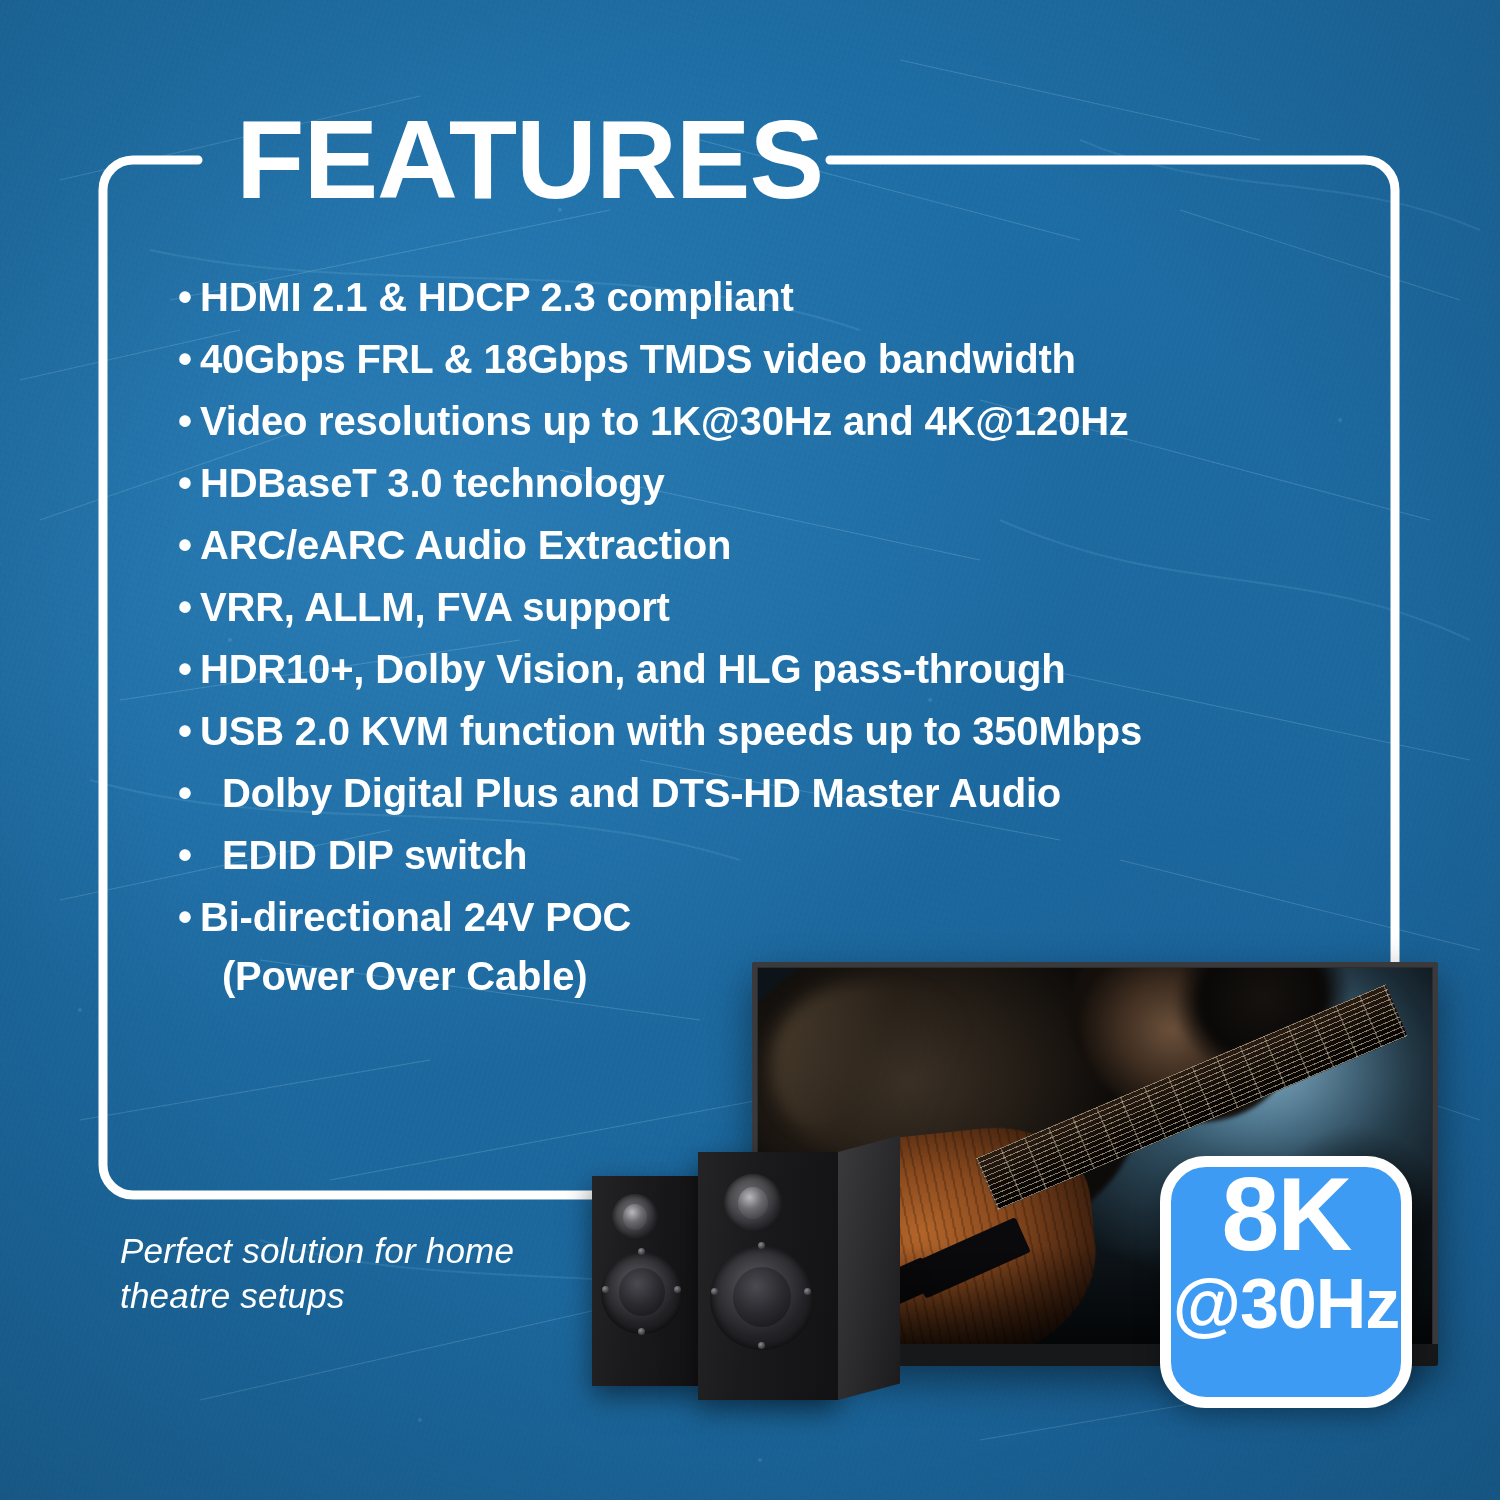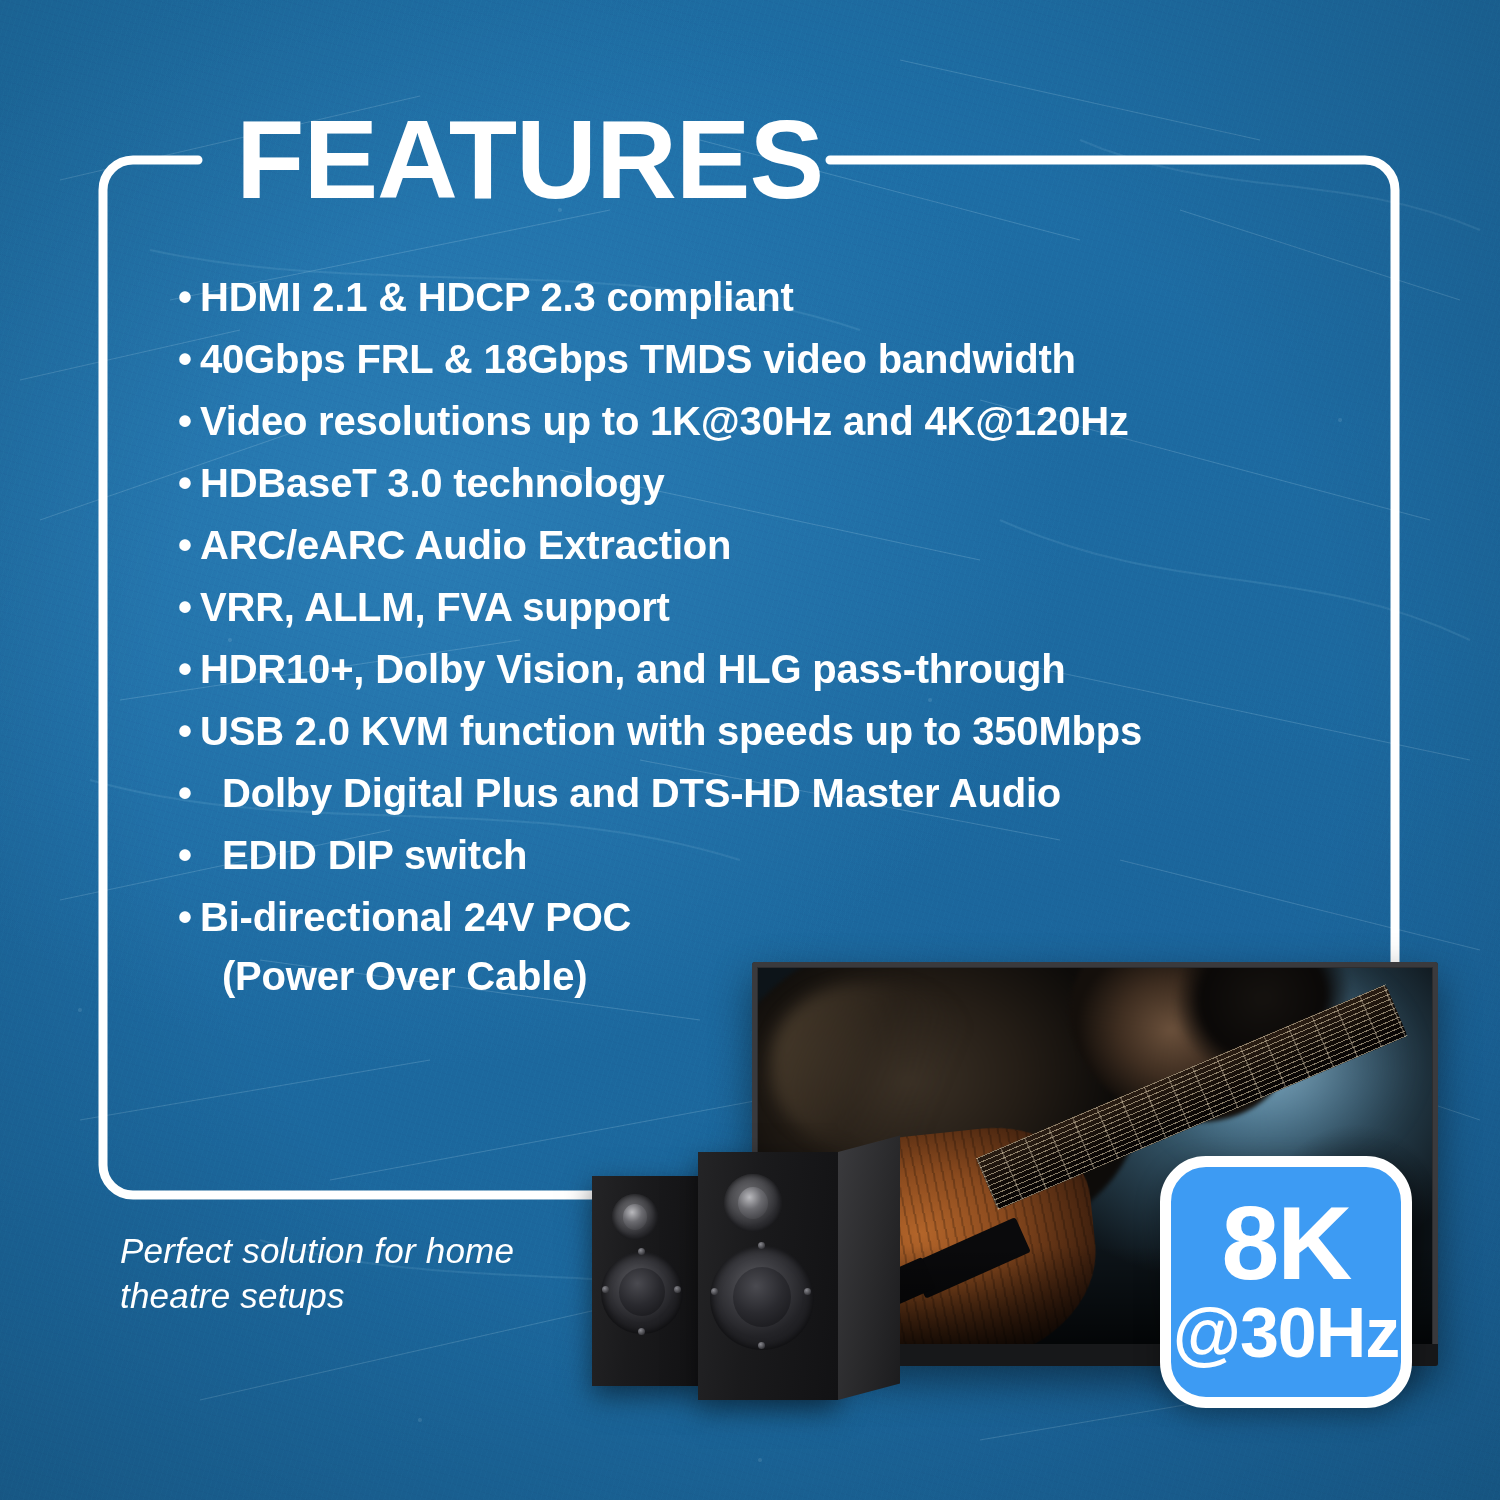--- a/index.html
+++ b/index.html
@@ -203,21 +203,21 @@
   .screw{position:absolute;width:7px;height:7px;border-radius:50%;
     background:radial-gradient(circle at 36% 32%, #8a8a90 0%, #45454a 60%, #202024 100%);}
 
   
   .badge{
     position:absolute;left:1160px;top:1156px;width:252px;height:252px;
     background:#3d9bf3;
     border:11px solid #ffffff;
     border-radius:46px;
     box-sizing:border-box;
-    display:flex;flex-direction:column;align-items:center;justify-content:center;
+    display:flex;flex-direction:column;align-items:center;justify-content:flex-start;
     box-shadow:0 8px 26px rgba(0,0,0,.3);
   }
   .badge .big{
     font-size:104px;line-height:.92;font-weight:700;color:#ffffff;letter-spacing:-2px;
   }
   .badge .small{
     font-size:70px;line-height:1;font-weight:700;color:#ffffff;letter-spacing:-1px;margin-top:6px;
   }
 </style>
 </head>

